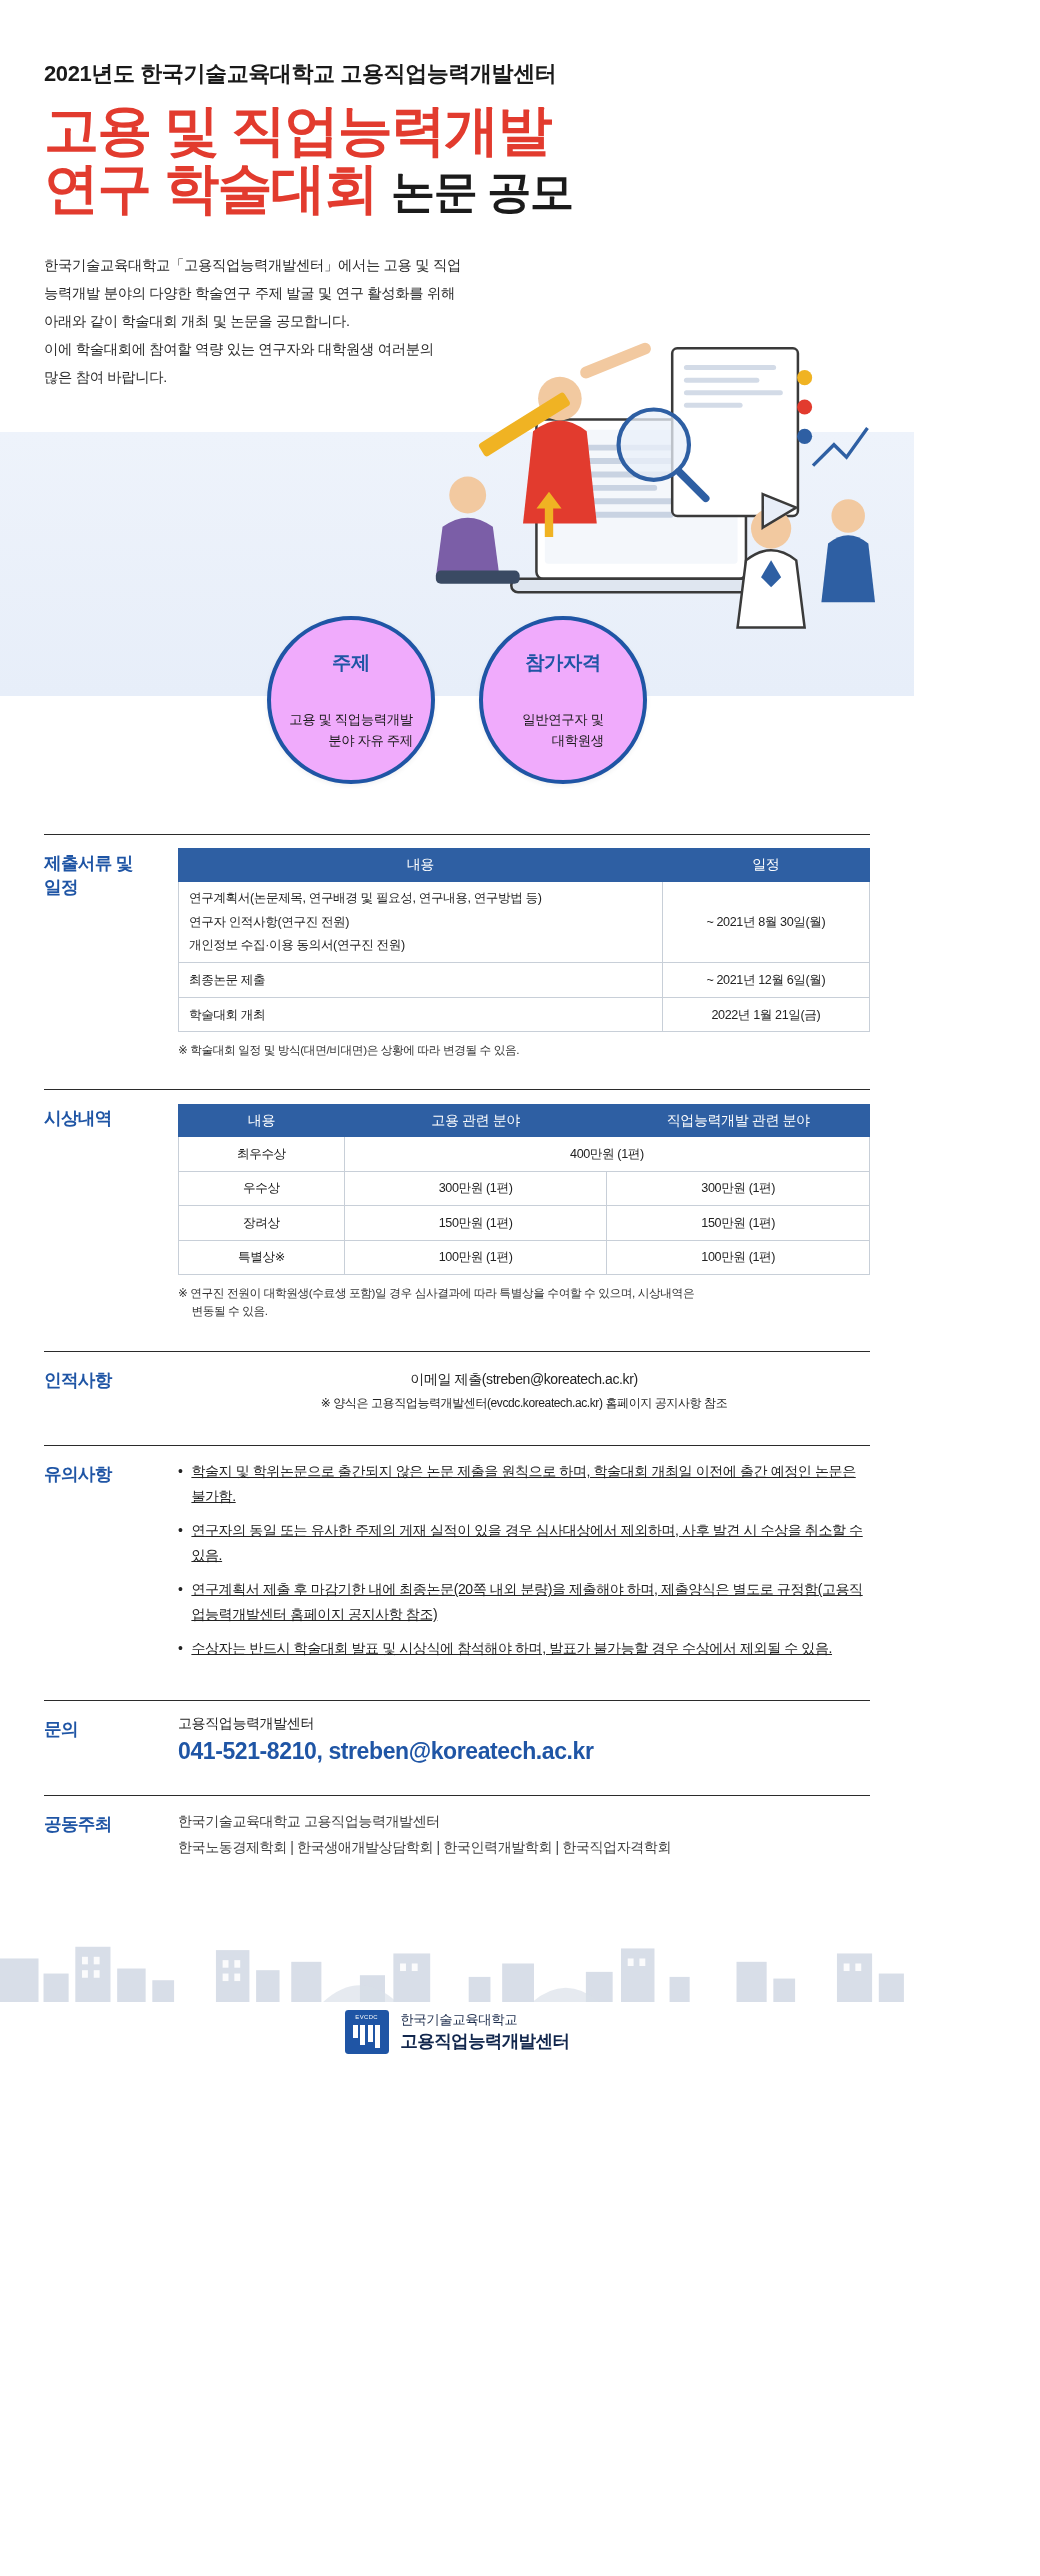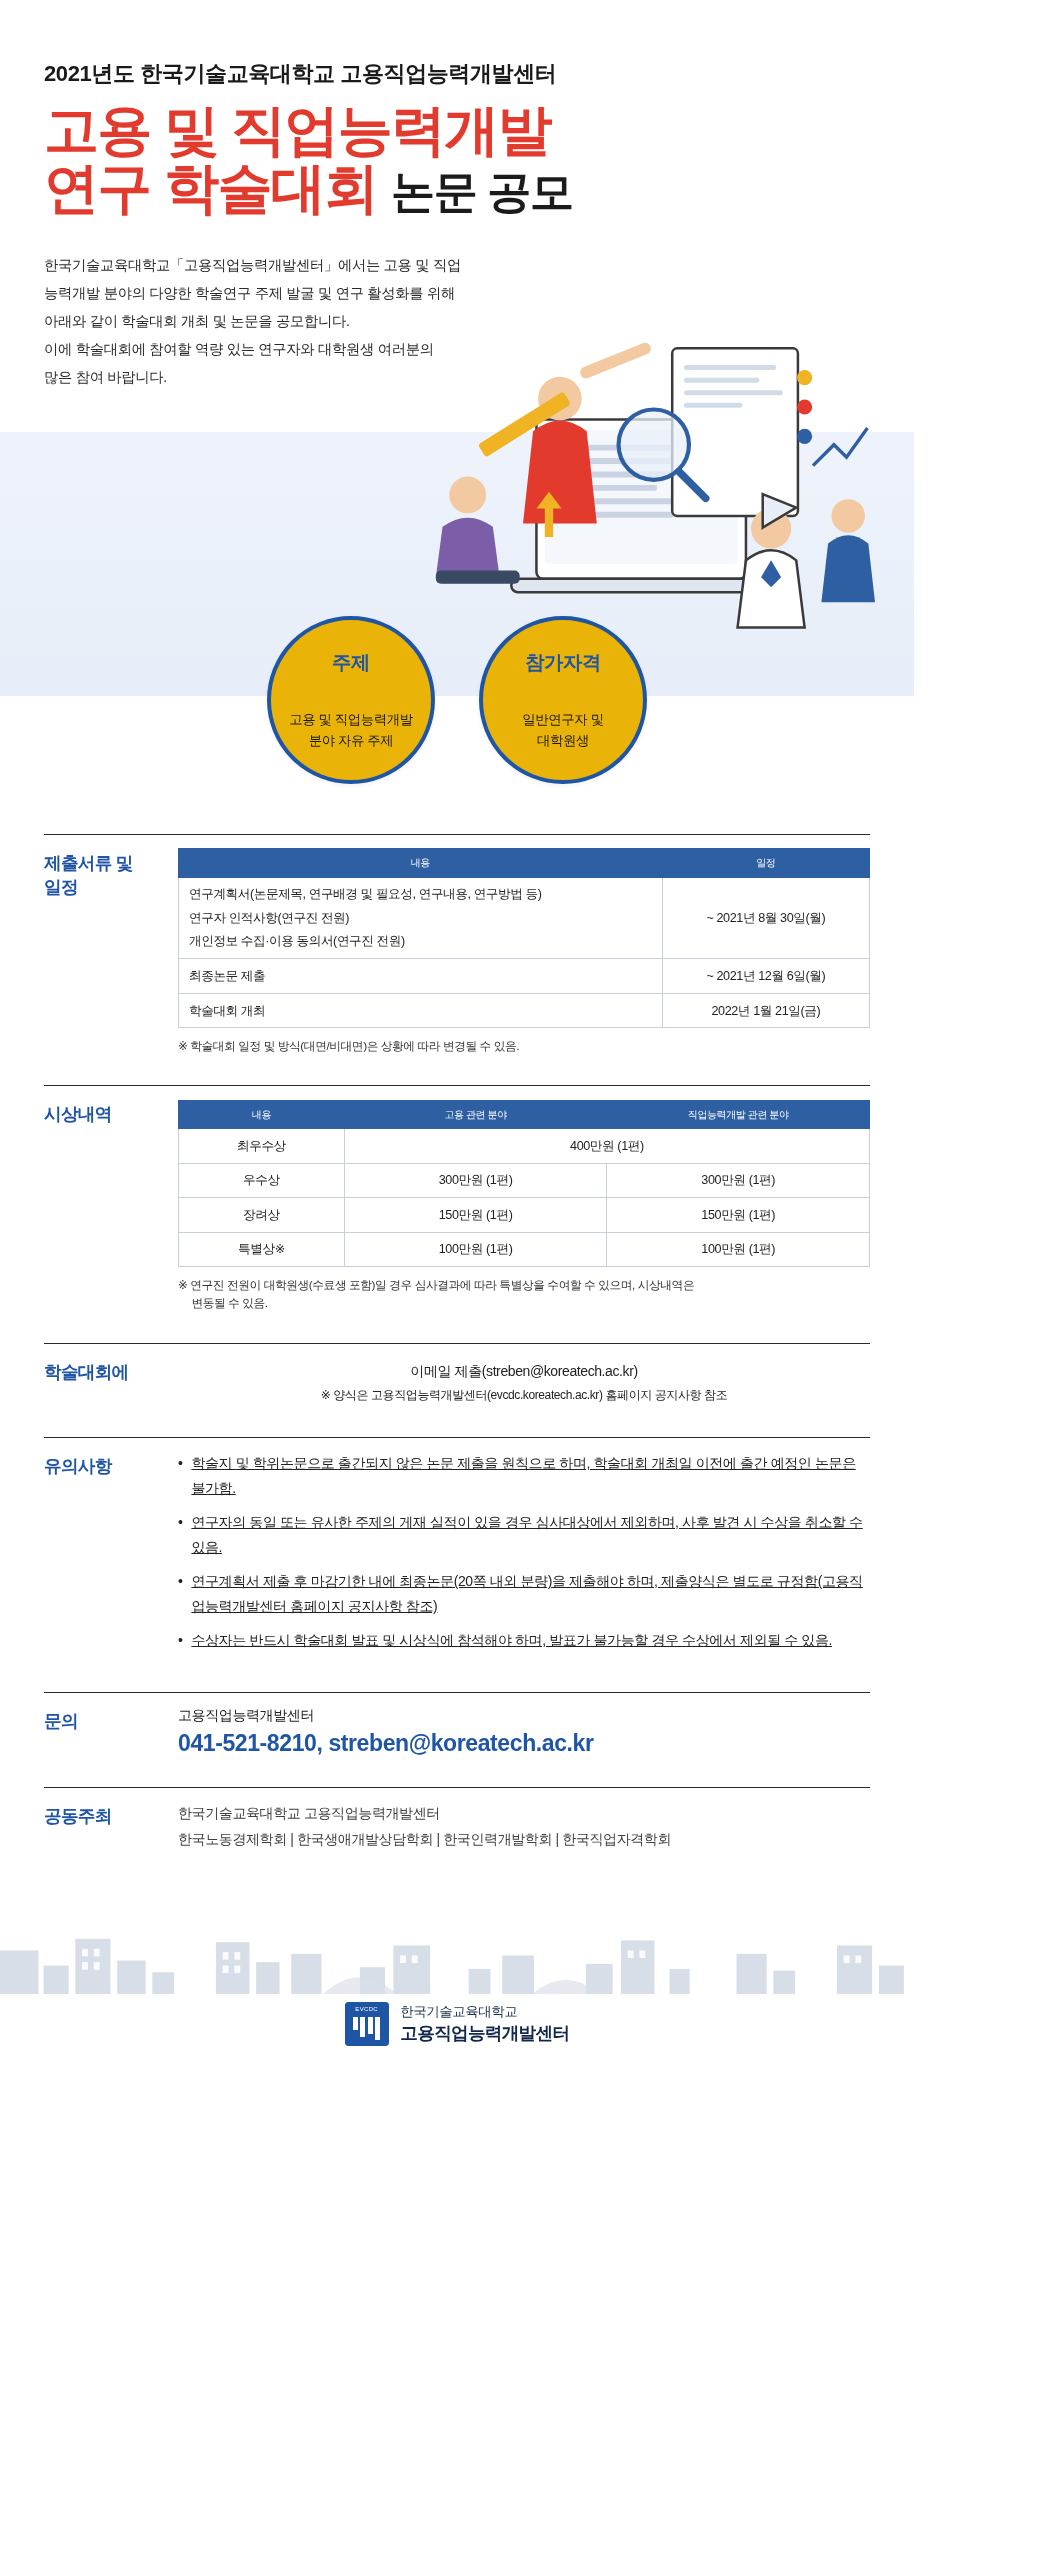--- a/index.html
+++ b/index.html
@@ -73,25 +73,25 @@
     z-index: 3;
     display: flex;
     justify-content: center;
     gap: 44px;
     margin-top: -80px;
     padding-bottom: 50px;
   }
   .circle {
     width: 168px; height: 168px;
     border-radius: 50%;
-    background: #eab308;
+    background: #f0abfc;
     border: 4.2px solid #1f55a5;
     display: flex; flex-direction: column;
     align-items: center; justify-content: center;
-    text-align: center;
+    text-align: right;
     box-shadow: 0 1.7px 5px rgba(0,0,0,0.06);
     gap: 24px;
   }
   .circle .c-title {
     color: #1f55a5;
     font-size: 19.3px;
     font-weight: bold;
     margin-bottom: 10px;
     letter-spacing: -0.4px;
   }
@@ -121,21 +121,21 @@
     padding-top: 3.4px;
   }
   .sec-body { flex: 1 1 auto; }
 
   
   table { border-collapse: collapse; width: 100%; font-size: 12.6px; }
   .tbl th {
     background: #2e5fa3;
     color: #fff;
     font-weight: normal;
-    font-size: 10px;
+    font-size: 14px;
     padding: 6.7px 5px;
     border: 0.8px solid #2e5fa3;
     letter-spacing: -0.4px;
   }
   .tbl td {
     border: 0.8px solid #c8cfd8;
     padding: 6.7px 10px;
     color: #222;
     letter-spacing: -0.4px;
     line-height: 1.6;
@@ -393,21 +393,21 @@
           </tbody>
         </table>
         <div class="note">
           <span>※ 연구진 전원이 대학원생(수료생 포함)일 경우 심사결과에 따라 특별상을 수여할 수 있으며, 시상내역은</span>
           <span class="indent">변동될 수 있음.</span>
         </div>
       </div>
     </div>
 
     <div class="section">
-      <div class="sec-label">학술대회에</div>
+      <div class="sec-label">인적사항</div>
       <div class="sec-body ptext">
         <div>이메일 제출(streben@koreatech.ac.kr)</div>
         <div class="small">※ 양식은 고용직업능력개발센터(evcdc.koreatech.ac.kr) 홈페이지 공지사항 참조</div>
       </div>
     </div>
 
     <div class="section">
       <div class="sec-label">유의사항</div>
       <div class="sec-body">
         <ul class="bullets">

